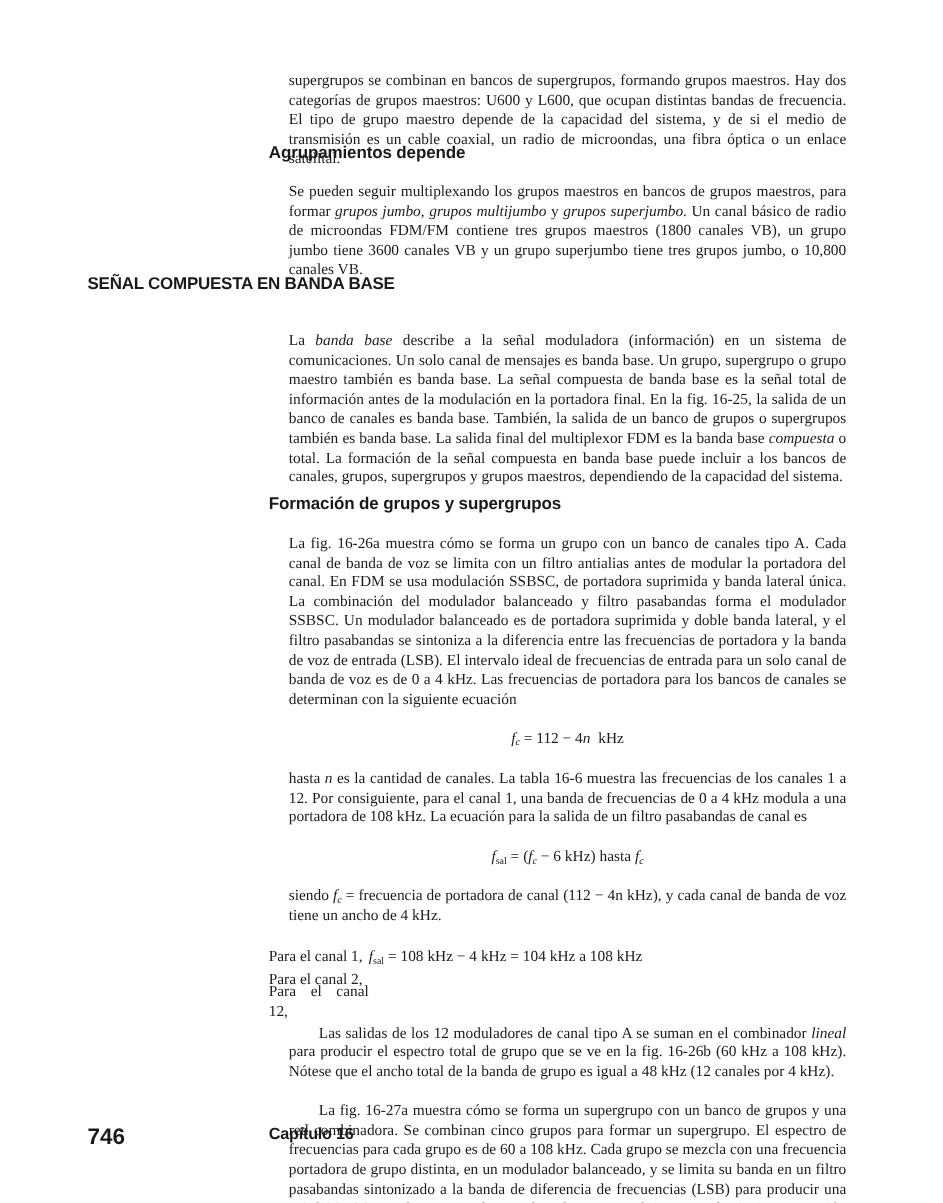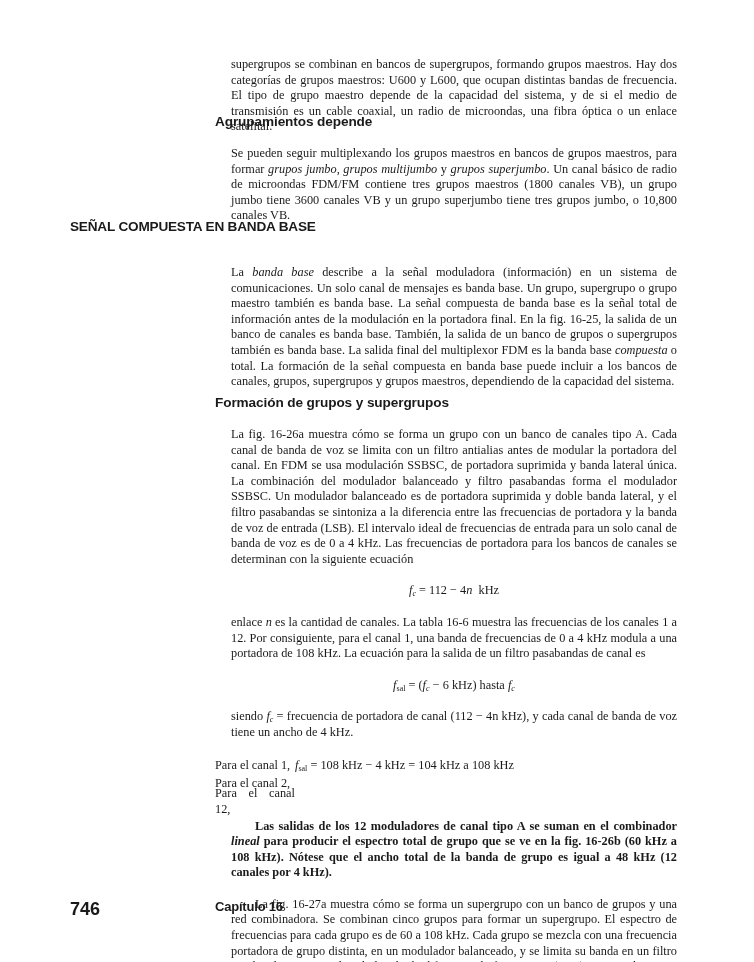--- a/index.html
+++ b/index.html
@@ -37,39 +37,39 @@
 </div>
 
 <div class="col" style="top:395px;">
   <h3 class="h2">Formación de grupos y supergrupos</h3>
   <p>La fig. 16-26a muestra cómo se forma un grupo con un banco de canales tipo A. Cada canal de banda de voz se limita con un filtro antialias antes de modular la portadora del canal. En FDM se usa modulación SSBSC, de portadora suprimida y banda lateral única. La combinación del modulador balanceado y filtro pasabandas forma el modulador SSBSC. Un modulador balanceado es de portadora suprimida y doble banda lateral, y el filtro pasabandas se sintoniza a la diferencia entre las frecuencias de portadora y la banda de voz de entrada (LSB). El intervalo ideal de frecuencias de entrada para un solo canal de banda de voz es de 0 a 4 kHz. Las frecuencias de portadora para los bancos de canales se determinan con la siguiente ecuación</p>
 
   <div class="eq">
     <span class="var">f</span><sub class="var">c</sub><span> = 112 − 4</span><span class="var">n</span><span style="white-space:pre">  kHz</span>
   </div>
 
-  <p><span>enlace </span><i>n</i><span> es la cantidad de canales. La tabla 16-6 muestra las frecuencias de los canales 1 a 12. Por consiguiente, para el canal 1, una banda de frecuencias de 0 a 4 kHz modula a una portadora de 108 kHz. La ecuación para la salida de un filtro pasabandas de canal es</span></p>
+  <p><span>hasta </span><i>n</i><span> es la cantidad de canales. La tabla 16-6 muestra las frecuencias de los canales 1 a 12. Por consiguiente, para el canal 1, una banda de frecuencias de 0 a 4 kHz modula a una portadora de 108 kHz. La ecuación para la salida de un filtro pasabandas de canal es</span></p>
 
   <div class="eq">
     <span class="var">f</span><sub>sal</sub><span> = (</span><span class="var">f</span><sub class="var">c</sub><span> − 6 kHz) hasta </span><span class="var">f</span><sub class="var">c</sub>
   </div>
 
   <p><span>siendo </span><i>f</i><sub class="var">c</sub><span> = frecuencia de portadora de canal (112 − 4n kHz), y cada canal de banda de voz tiene un ancho de 4 kHz.</span></p>
 
   <div class="rowsEq">
     <div>
       <span class="lbl">Para el canal 1,</span>
       <span><span class="var">f</span><sub>sal</sub><span> = 108 kHz − 4 kHz = 104 kHz a 108 kHz</span></span>
     </div>
     <div>
       <span class="lbl">Para el canal 2,</span>
     </div>
     <div>
       <span class="lbl">Para el canal 12,</span>
     </div>
   </div>
 
-  <p class="indent" style="margin-top:8px;font-weight:bold;"><span>Las salidas de los 12 moduladores de canal tipo A se suman en el combinador </span><i>lineal</i><span> para producir el espectro total de grupo que se ve en la fig. 16-26b (60 kHz a 108 kHz). Nótese que el ancho total de la banda de grupo es igual a 48 kHz (12 canales por 4 kHz).</span></p>
+  <p class="indent" style="margin-top:8px;"><span>Las salidas de los 12 moduladores de canal tipo A se suman en el combinador </span><i>lineal</i><span> para producir el espectro total de grupo que se ve en la fig. 16-26b (60 kHz a 108 kHz). Nótese que el ancho total de la banda de grupo es igual a 48 kHz (12 canales por 4 kHz).</span></p>
   <p class="indent">La fig. 16-27a muestra cómo se forma un supergrupo con un banco de grupos y una red combinadora. Se combinan cinco grupos para formar un supergrupo. El espectro de frecuencias para cada grupo es de 60 a 108 kHz. Cada grupo se mezcla con una frecuencia portadora de grupo distinta, en un modulador balanceado, y se limita su banda en un filtro pasabandas sintonizado a la banda de diferencia de frecuencias (LSB) para producir una señal SSBSC. Las frecuencias de portadora de grupo se obtienen con la siguiente ecuación</p>
 </div>
 
 <div class="footer-page">746</div>
 <div class="footer-chap">Capítulo 16</div>
 
 </body></html>

